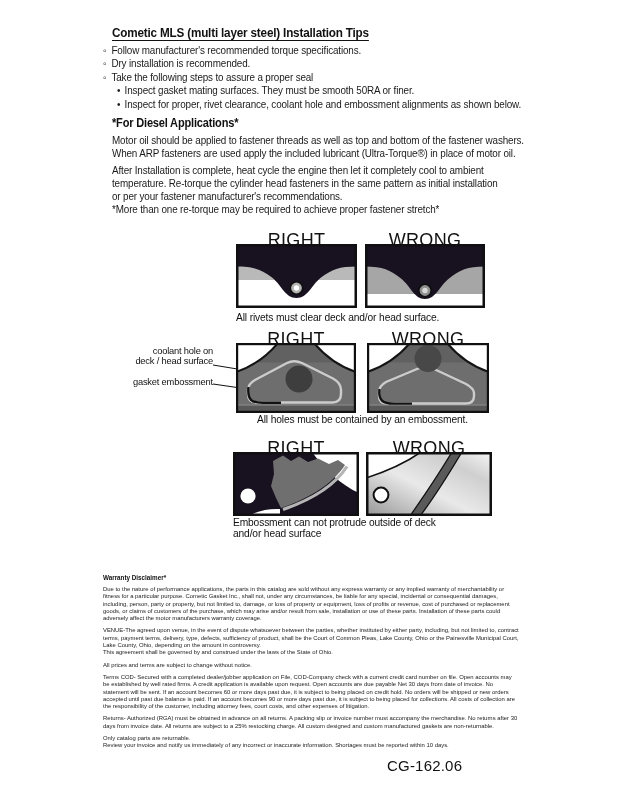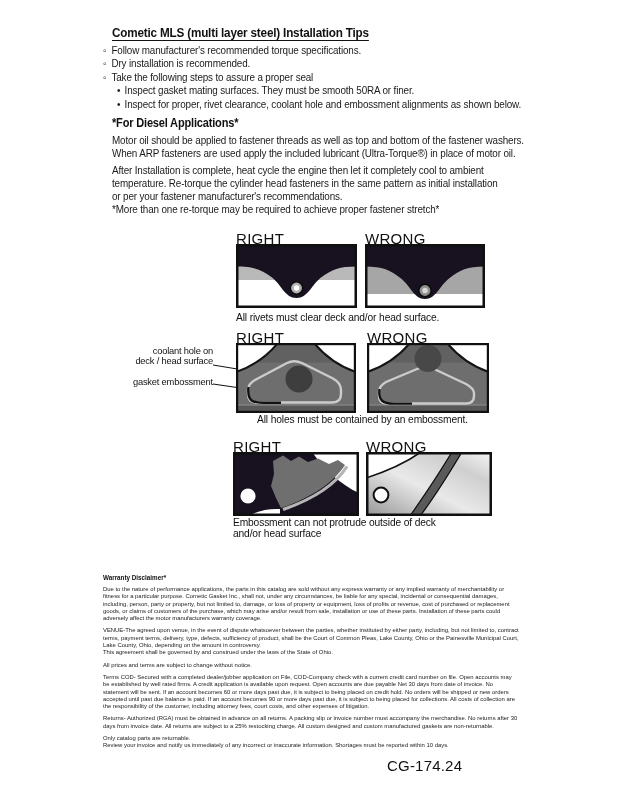--- a/index.html
+++ b/index.html
@@ -27,21 +27,21 @@
   }
   .body-text {
     font-size:10.5px; line-height:13.2px; letter-spacing:-0.15px; white-space:pre-line;
     transform:scaleX(0.94); transform-origin:0 0; width:440px; color:#1a1a1a;
   }
   .p1 { left:112px; top:134px; }
   .p2 { left:112px; top:164px; }
   .p3 { left:112px; top:203px; }
 
   .dg-label {
-    font-size:15px; letter-spacing:0.3px; color:#111; white-space:nowrap;
+    font-size:18px; letter-spacing:0.3px; color:#111; text-align:center; white-space:nowrap;
   }
   .dg-caption {
     font-size:11px; letter-spacing:-0.15px; color:#111; white-space:pre-line;
     transform:scaleX(0.93); transform-origin:0 0; line-height:10.8px;
   }
   .dg-caption.centered { text-align:center; transform-origin:50% 0; }
   .annotation {
     font-size:9.8px; line-height:9.8px; letter-spacing:-0.2px; color:#111;
     text-align:right; white-space:pre-line; transform:scaleX(0.95); transform-origin:100% 0;
   }
@@ -193,15 +193,15 @@
     <p>Due to the nature of performance applications, the parts in this catalog are sold without any express warranty or any implied warranty of merchantability or fitness for a particular purpose.  Cometic Gasket Inc., shall not, under any circumstances, be liable for any special, incidental or consequential damages, including, person, party or property, but not limited to, damage, or loss of property or equipment, loss of profits or revenue, cost of purchased or replacement goods, or claims of customers of the purchase, which may arise and/or result from sale, installation or use of these parts.  Installation of these parts could adversely affect the motor manufacturers warranty coverage.</p>
     <p>VENUE-The agreed upon venue, in the event of dispute whatsoever between the parties, whether instituted by either party, including, but not limited to, contract terms, payment terms, delivery, type, defects, sufficiency of product, shall be the Court of Common Pleas, Lake County, Ohio or the Painesville Municipal Court, Lake County, Ohio, depending on the amount in controversy.
 This agreement shall be governed by and construed under the laws of the State of Ohio.</p>
     <p>All prices and terms are subject to change without notice.</p>
     <p>Terms COD- Secured with a completed dealer/jobber application on File, COD-Company check with a current credit card number on file.  Open accounts may be established by well rated firms.  A credit application is available upon request.  Open accounts are due payable Net 30 days from date of invoice.  No statement will be sent.  If an account becomes 60 or more days past due, it is subject to being placed on credit hold.  No orders will be shipped or new orders accepted until past due balance is paid.  If an account becomes 90 or more days past due, it is subject to being placed for collections.  All costs of collection are the responsibility of the customer, including attorney fees, court costs, and other expenses of litigation.</p>
     <p>Returns- Authorized (RGA) must be obtained in advance on all returns.  A packing slip or invoice number must accompany the merchandise.  No returns after 30 days from invoice date.  All returns are subject to a 25% restocking charge.  All custom designed and custom manufactured gaskets are non-returnable.</p>
     <p>Only catalog parts are returnable.
 Review your invoice and notify us immediately of any incorrect or inaccurate information.  Shortages must be reported within 10 days.</p>
   </div>
 
-  <div class="abs footer-code">CG-174.24</div>
+  <div class="abs footer-code">CG-162.06</div>
 
 </div>
 
 </body></html>

